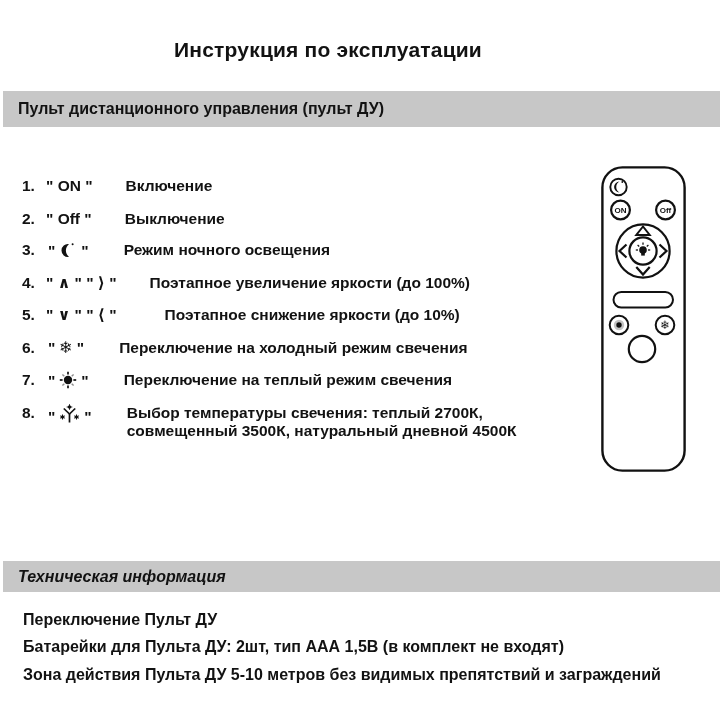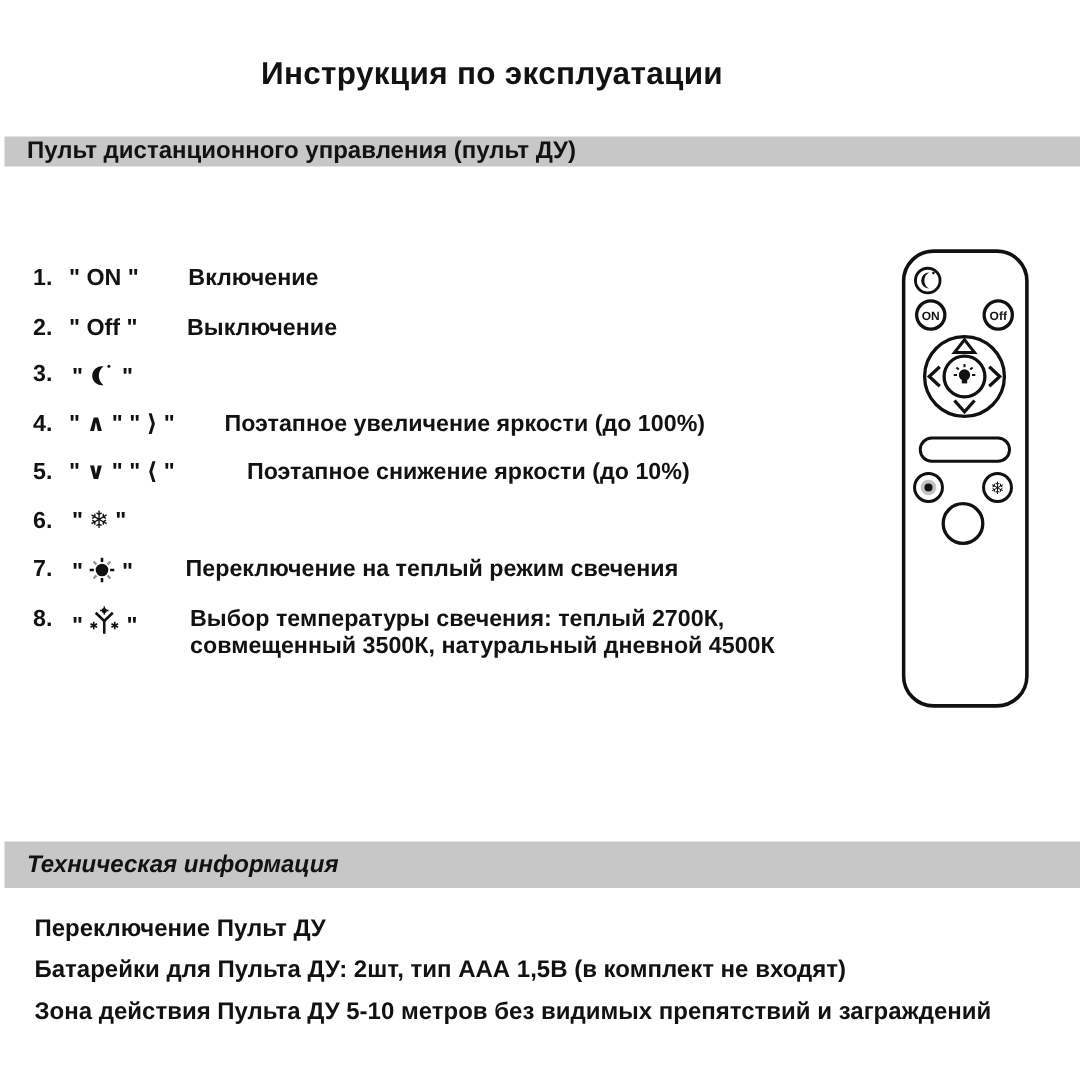--- a/index.html
+++ b/index.html
@@ -13,21 +13,21 @@
   .page-title{
     position:absolute;top:38px;left:0;width:656px;
     text-align:center;font-size:21px;letter-spacing:.2px;
   }
   .section-bar{
     position:absolute;left:3px;right:0;
     background:var(--bar-bg,#c7c7c7);
     font-size:16px;padding-left:15px;
     display:flex;align-items:center;
   }
-  .bar-remote{top:91px;height:20px;}
+  .bar-remote{top:91px;height:36px;}
   .bar-tech{top:561px;height:31px;font-style:italic;}
   .instructions{position:absolute;left:22px;top:0;width:560px;}
   .item{position:absolute;display:flex;align-items:flex-start;white-space:nowrap;
         font-size:15.5px;line-height:17px;}
   .item .num{width:24px;flex:none;}
   .item .lead{white-space:pre;}
   .item .q{padding:0 2px;}
   .item .label{margin-left:5px;padding-left:28px;}
   .item .label .l2{display:block;margin-top:1px;}
   .ic{display:inline-block;vertical-align:-3px;margin:0 2px;}
@@ -58,37 +58,39 @@
     <span class="lead">" Off "</span>
     <span class="label">Выключение</span>
   </div>
 
   <div class="item" style="top:241px">
     <span class="num">3.</span>
     <span class="lead"><span class="q">"</span><svg class="ic" width="18" height="18" viewBox="0 0 18 18">
           <path d="M10,3.2 A6.4,6.4 0 1 0 10,15.8 A7.9,7.9 0 0 1 10,3.2 Z" fill="#111"></path>
           <circle cx="13.6" cy="3.2" r="1" fill="#111"></circle>
         </svg><span class="q">"</span></span>
+    <span class="label">Режим ночного освещения</span>
   </div>
 
   <div class="item" style="top:273.5px">
     <span class="num">4.</span>
     <span class="lead">" ∧ " " ⟩ "</span>
     <span class="label" style="">Поэтапное увеличение яркости (до 100%)</span>
   </div>
 
   <div class="item" style="top:306px">
     <span class="num">5.</span>
     <span class="lead">" ∨ " " ⟨ "</span>
     <span class="label" style="margin-left:20px">Поэтапное снижение яркости (до 10%)</span>
   </div>
 
   <div class="item" style="top:338.5px">
     <span class="num">6.</span>
     <span class="lead"><span class="q">"</span><span class="snow-glyph">❄</span><span class="q">"</span></span>
+    <span class="label">Переключение на холодный режим свечения</span>
   </div>
 
   <div class="item" style="top:371px">
     <span class="num">7.</span>
     <span class="lead"><span class="q">"</span><svg class="ic" width="18" height="18" viewBox="0 0 18 18">
           <g stroke="#111" stroke-width="1.7">
             <line x1="9" y1="0.8" x2="9" y2="3.6"></line>
             <line x1="9" y1="14.4" x2="9" y2="17.2"></line>
             <line x1="0.8" y1="9" x2="3.6" y2="9"></line>
             <line x1="14.4" y1="9" x2="17.2" y2="9"></line>

